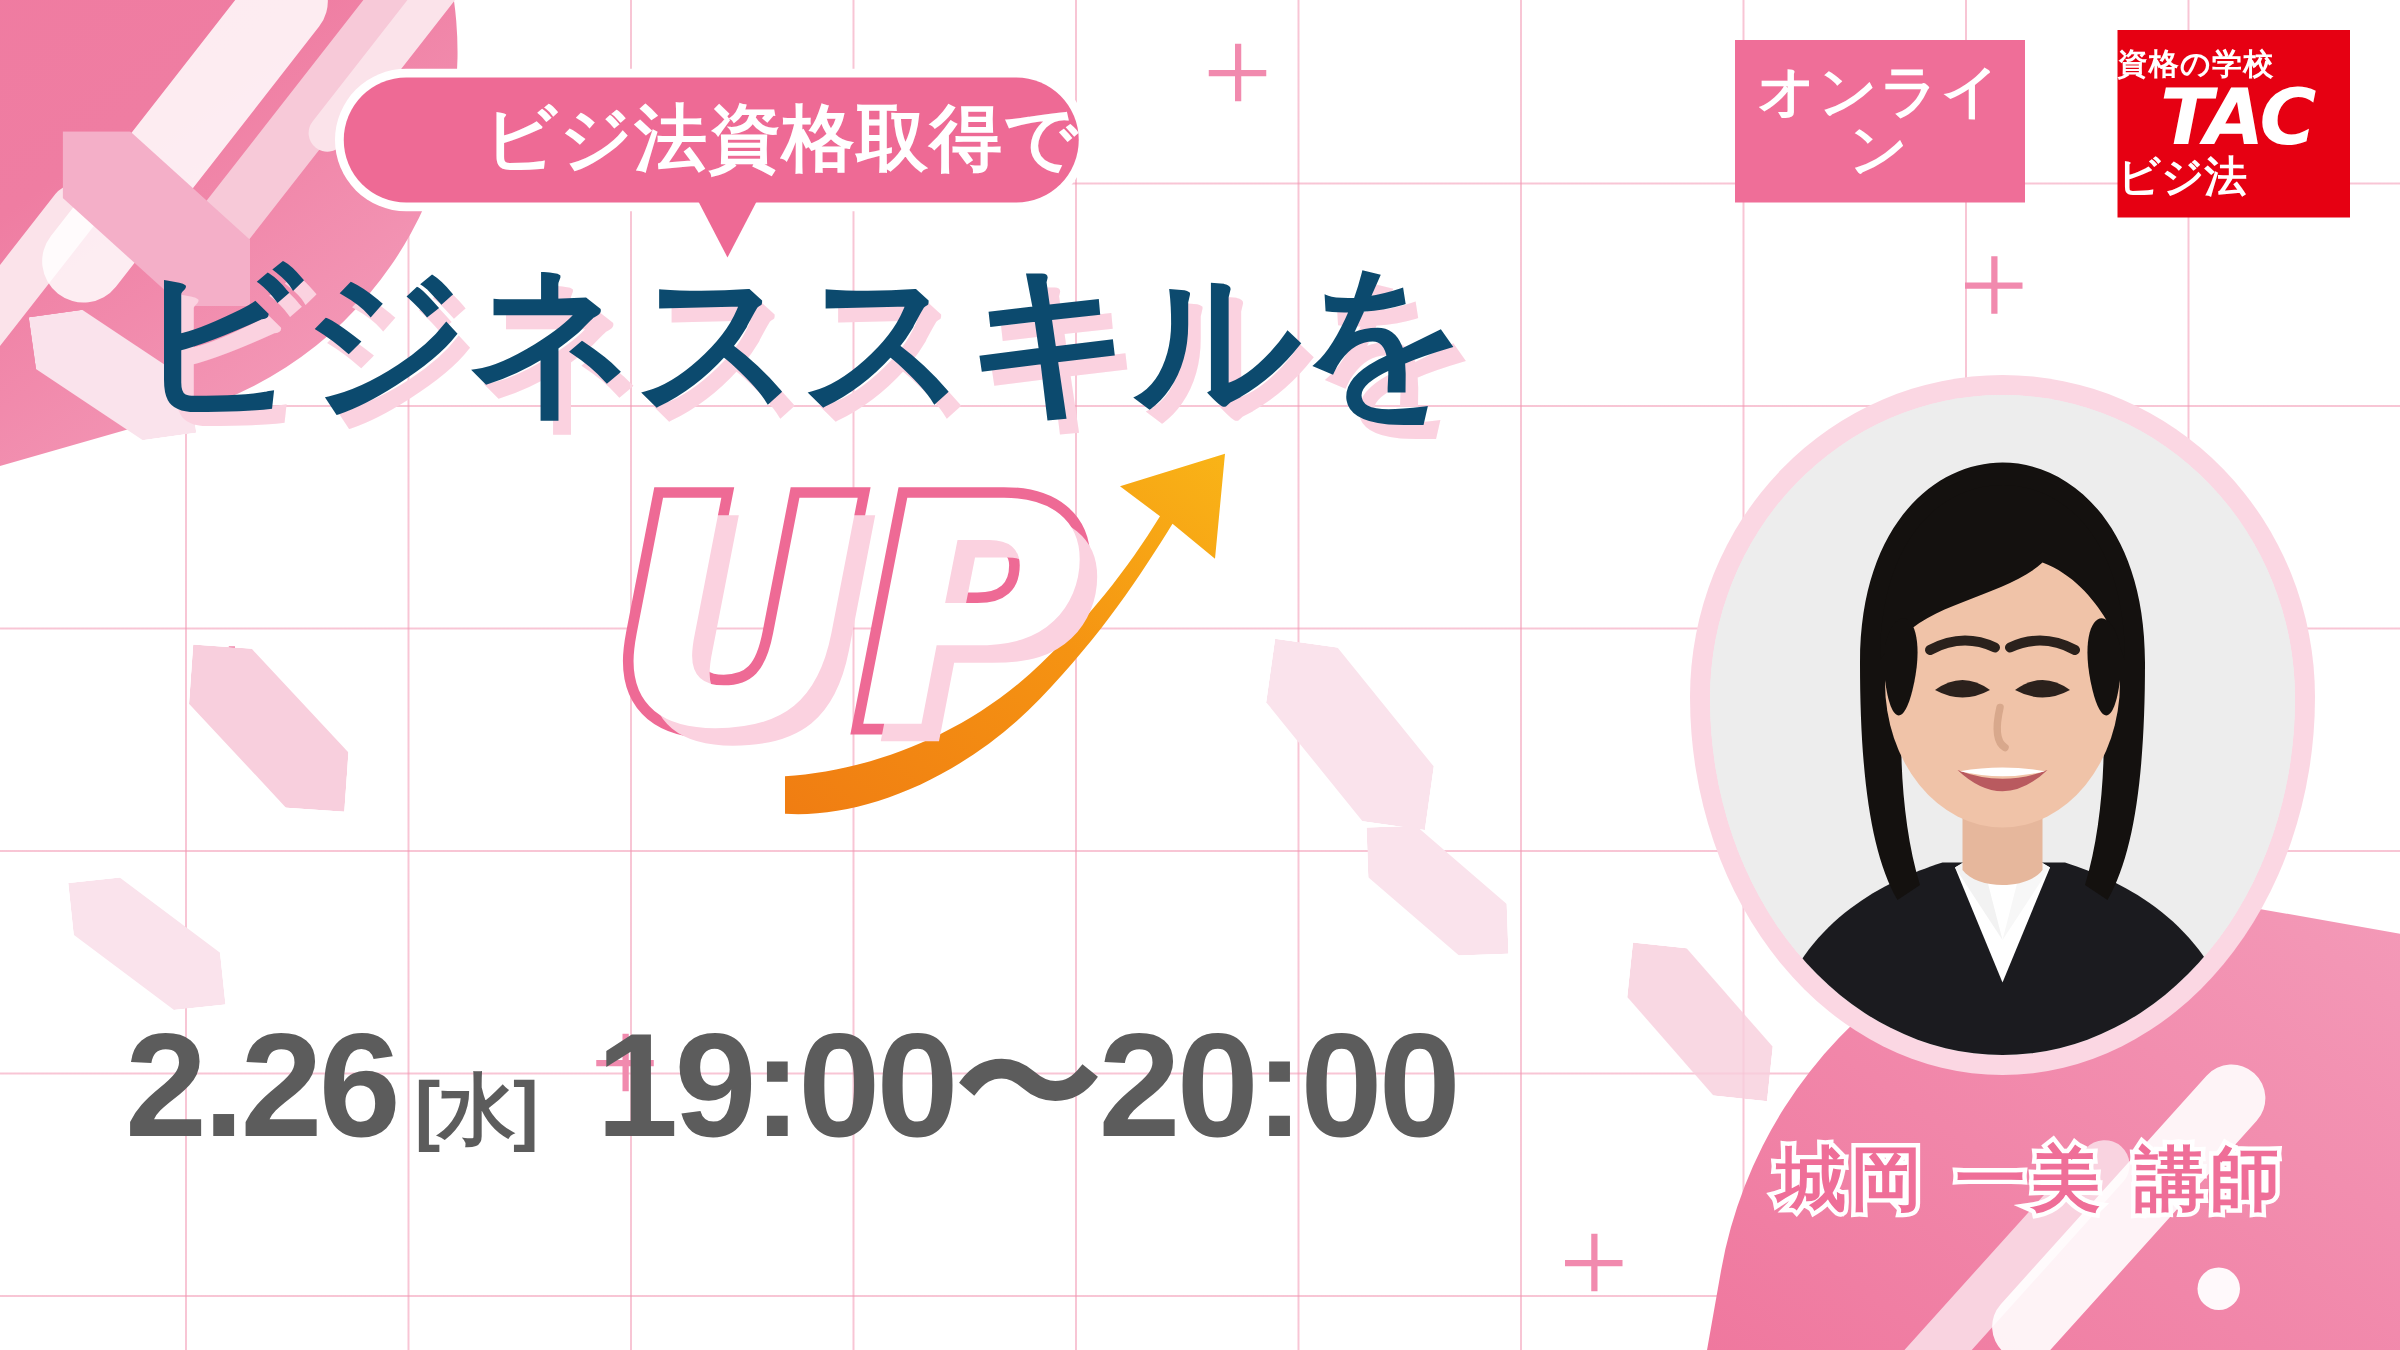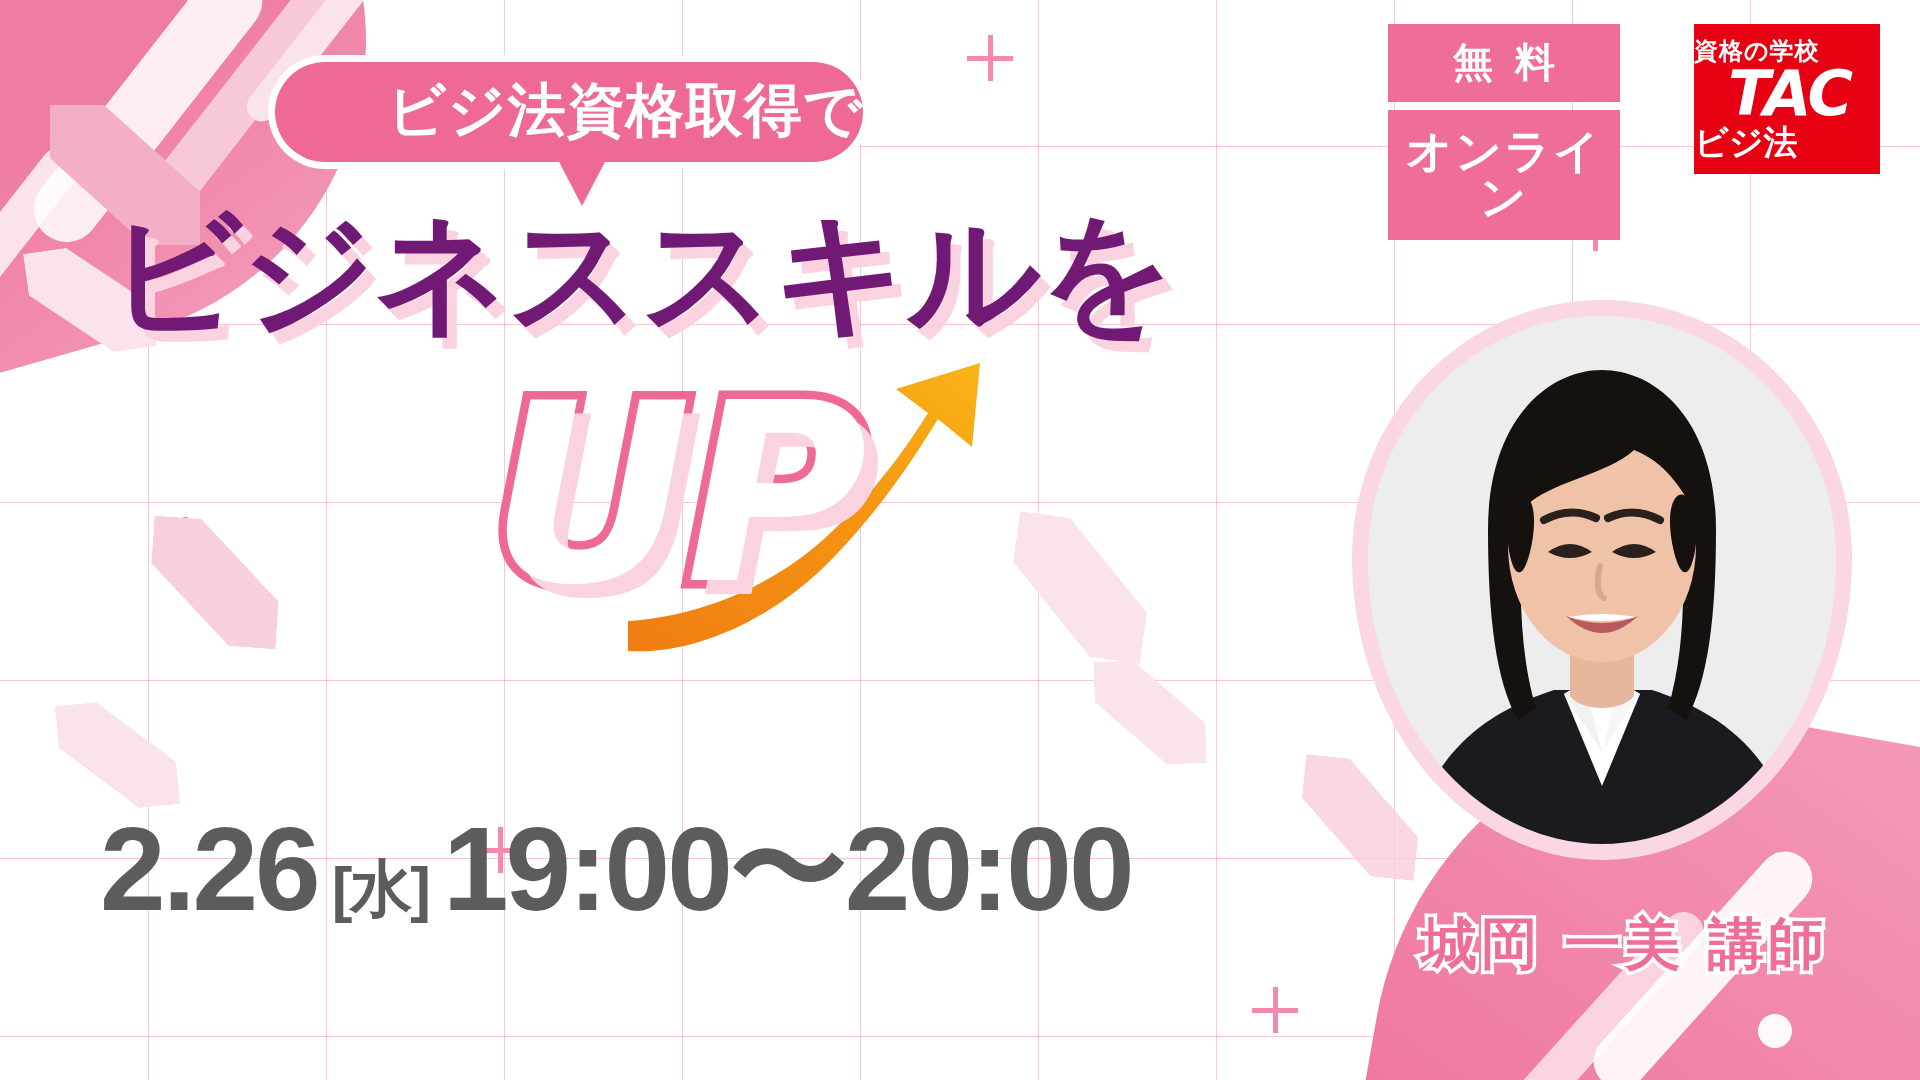--- a/index.html
+++ b/index.html
@@ -76,21 +76,21 @@
   .bubble-tail{
     position:absolute;left:556px;top:156px;width:0;height:0;
     border-left:26px solid transparent;border-right:26px solid transparent;
     border-top:50px solid #ee6a95;
   }
 
   
   .headline{position:absolute;left:108px;top:206px;width:1080px;}
   .hl-line{
     font-weight:bold;line-height:1;white-space:nowrap;
-    color:#701a75;
+    color:#0c4a6e;
     font-family:"DejaVu Sans","Liberation Sans",sans-serif;
     text-shadow:10px 11px 0 #fbd2e0;
     letter-spacing:-2px;
   }
   .hl-1{font-size:132px;}
   .hl-2{position:absolute;left:0;top:252px;font-size:132px;}
 
   
   .up{
     position:absolute;left:490px;top:370px;
@@ -109,21 +109,21 @@
 
   
   .datetime{
     position:absolute;left:100px;top:810px;
     display:flex;align-items:baseline;gap:14px;
     color:#5c5c5c;font-weight:bold;line-height:1;
     font-family:Liberation Sans, sans-serif;
   }
   .dt-date{font-size:118px;letter-spacing:-3px;}
   .dt-dow{font-size:62px;letter-spacing:-2px;}
-  .dt-time{font-size:118px;letter-spacing:-3px;}
+  .dt-time{font-size:118px;letter-spacing:-3px;margin-left:34px;}
 
   
   .badges{position:absolute;right:300px;top:24px;width:232px;}
   .badge{
     background:#ef6e98;color:#fff;font-weight:bold;
     text-align:center;font-size:40px;line-height:1;
     padding:18px 0 20px;letter-spacing:8px;
     font-family:"DejaVu Sans","Liberation Sans",sans-serif;
     box-sizing:border-box;
   }
@@ -232,21 +232,20 @@
 
   <div class="up">UP</div>
 
   <div class="datetime">
     <span class="dt-date">2.26</span>
     <span class="dt-dow">[水]</span>
     <span class="dt-time">19:00〜20:00</span>
   </div>
 
   <div class="badges">
-    <div class="badge b-free">無料</div>
     <div class="badge b-online">オンライン</div>
   </div>
 
   <div class="logo">
     <div class="logo-top">資格の学校</div>
     <div class="logo-mid">TAC</div>
     <div class="logo-bot">ビジ法</div>
   </div>
 
   <div class="portrait-wrap">

